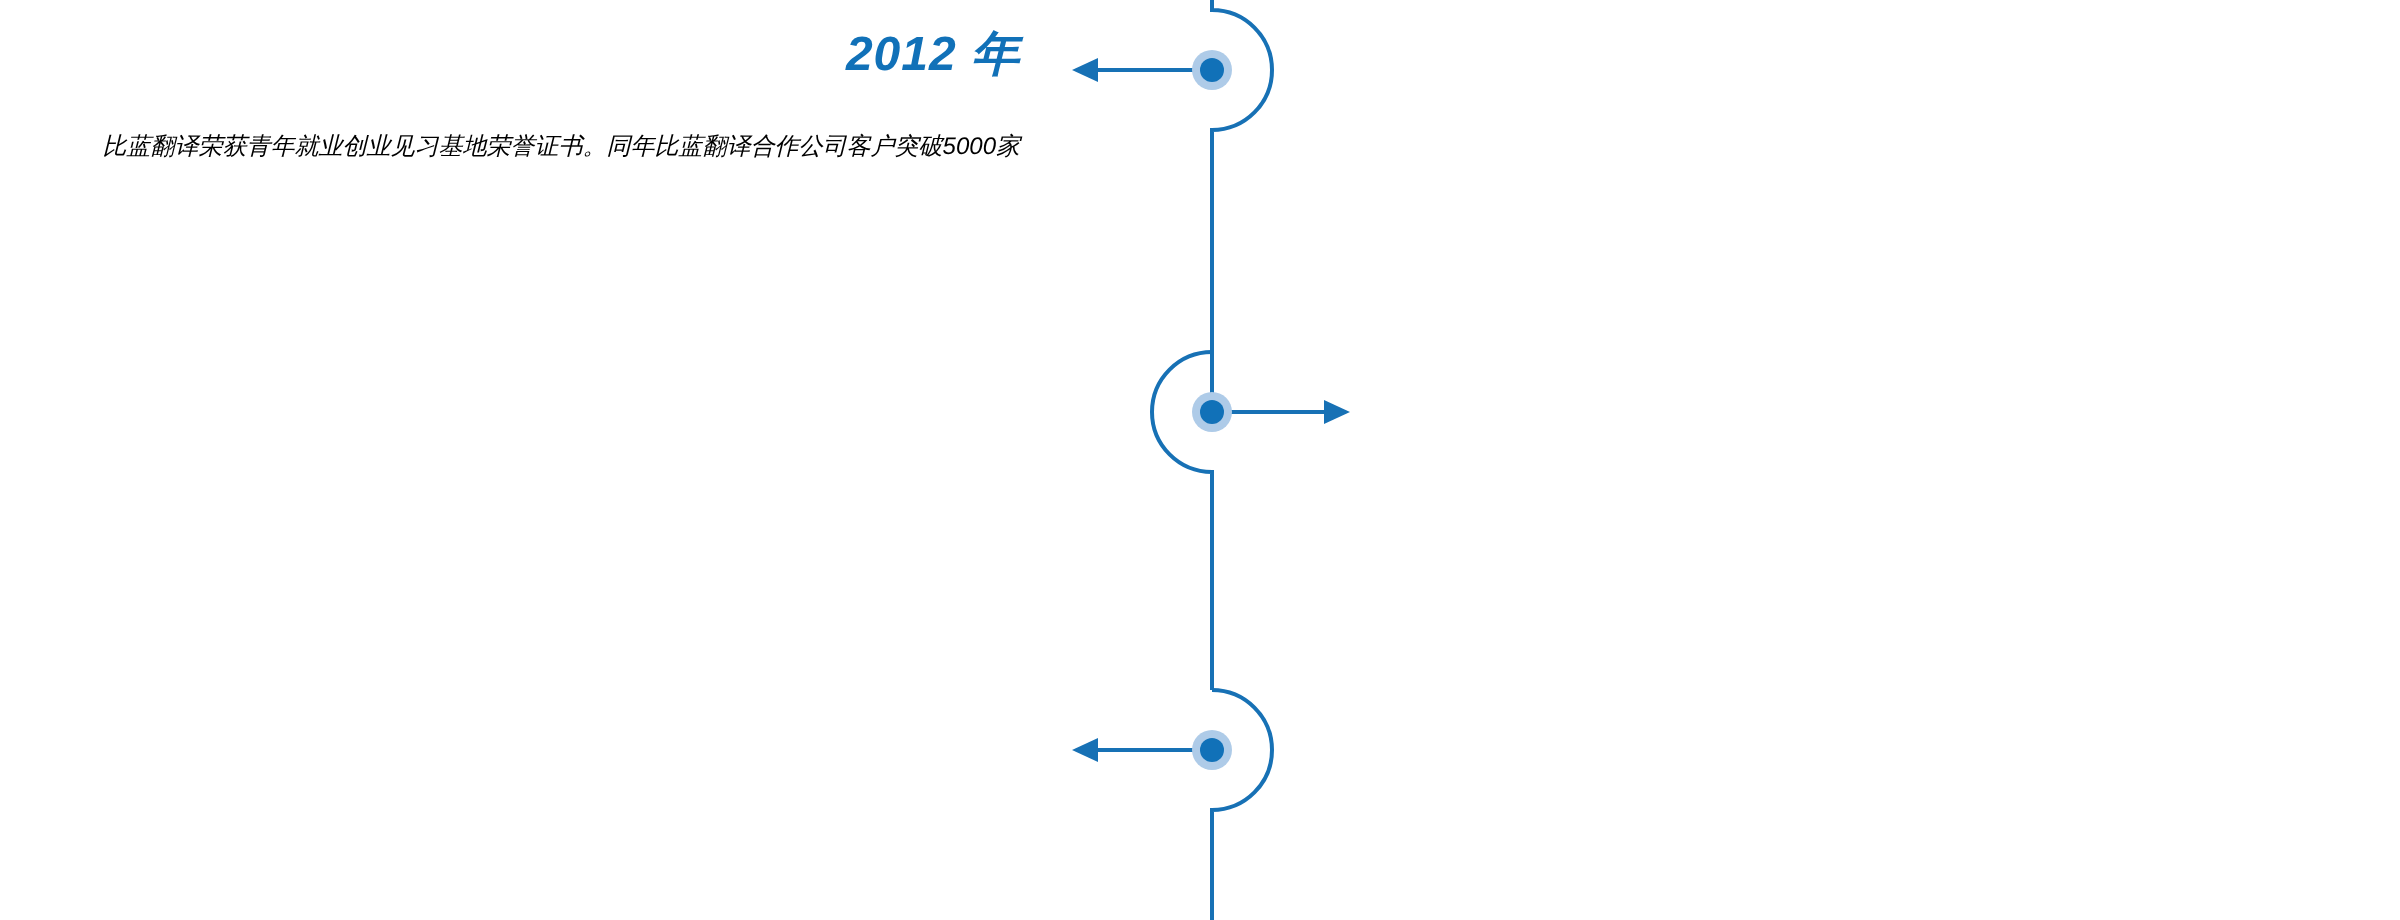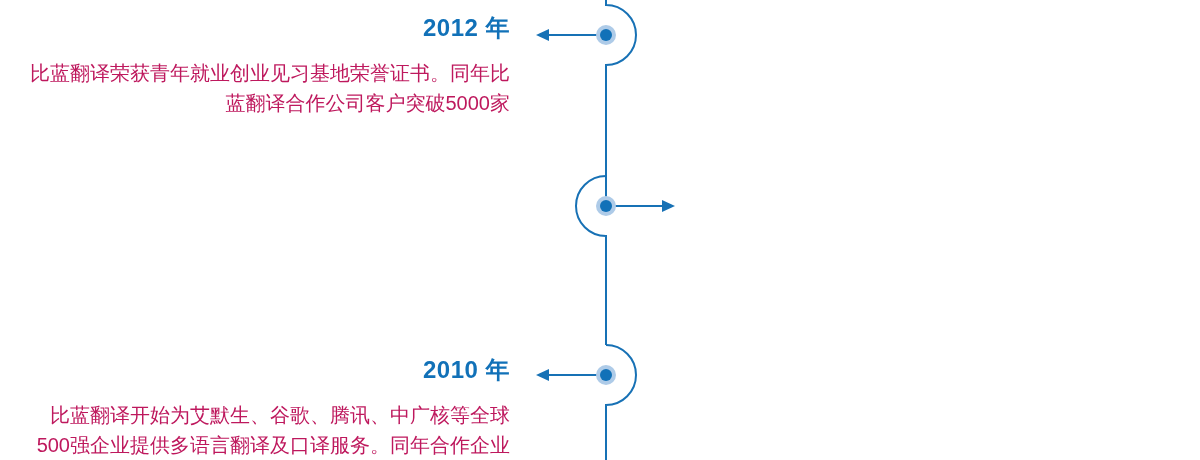--- a/index.html
+++ b/index.html
@@ -9,20 +9,21 @@
   }
   body {
     font-family: "Liberation Sans", "DejaVu Sans", sans-serif;
   }
   #stage {
     position: relative;
     width: 988px;
     height: 460px;
     overflow: hidden;
     background: #ffffff;
+    font-style: italic;
   }
 
   
   #spine-svg {
     position: absolute;
     left: 0;
     top: 0;
     width: 1200px;
     height: 460px;
     pointer-events: none;
@@ -59,22 +60,22 @@
   }
   .year-title {
     font-size: 24px;
     font-weight: bold;
     color: #1171b8;
     letter-spacing: 0.5px;
     line-height: 1;
     white-space: nowrap;
   }
   .entry-desc {
-    font-size: 20px;
-    color: #be185d;
+    font-size: 12px;
+    color: #000000;
     line-height: 30px;
     font-weight: normal;
   }
 
   
   #entry-2012 {
     left: 20px;
     top: 16px;
     width: 490px;
   }
@@ -132,18 +133,14 @@
 
   <div class="entry entry-left" id="entry-2012">
     <div class="year-title">2012 年</div>
     <p class="entry-desc">比蓝翻译荣获青年就业创业见习基地荣誉证书。同年比蓝翻译合作公司客户突破5000家</p>
   </div>
 
   <div class="entry entry-right" id="entry-2011">
     <div class="year-title">2011 年</div>
   </div>
 
-  <div class="entry entry-left" id="entry-2010">
-    <div class="year-title">2010 年</div>
-    <p class="entry-desc">比蓝翻译开始为艾默生、谷歌、腾讯、中广核等全球500强企业提供多语言翻译及口译服务。同年合作企业突破2000家</p>
-  </div>
 
 </div>
 
 </body></html>

